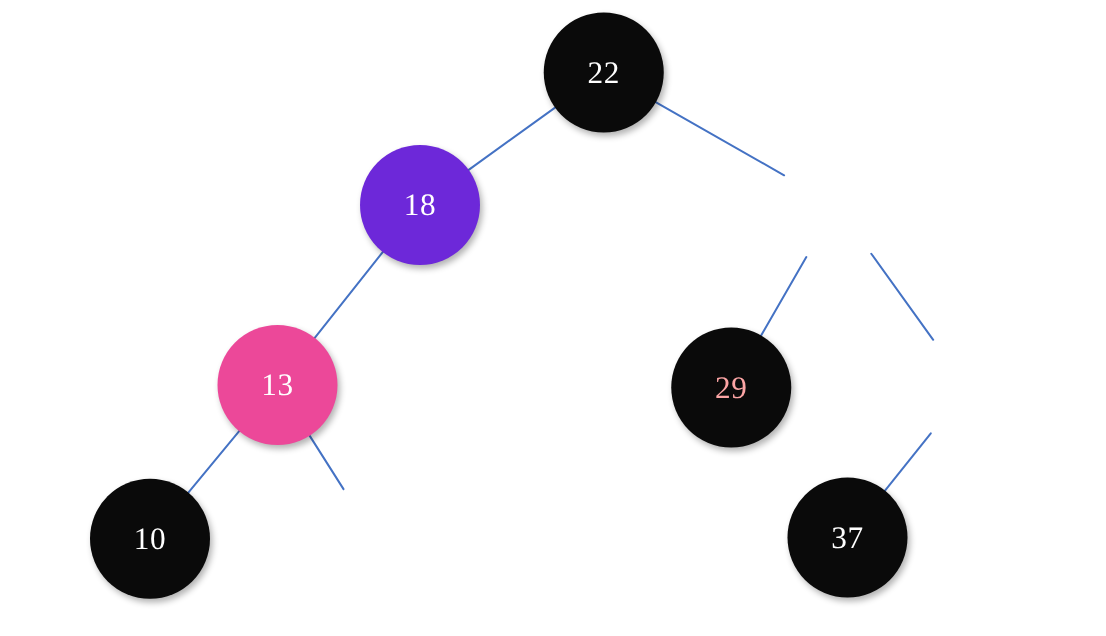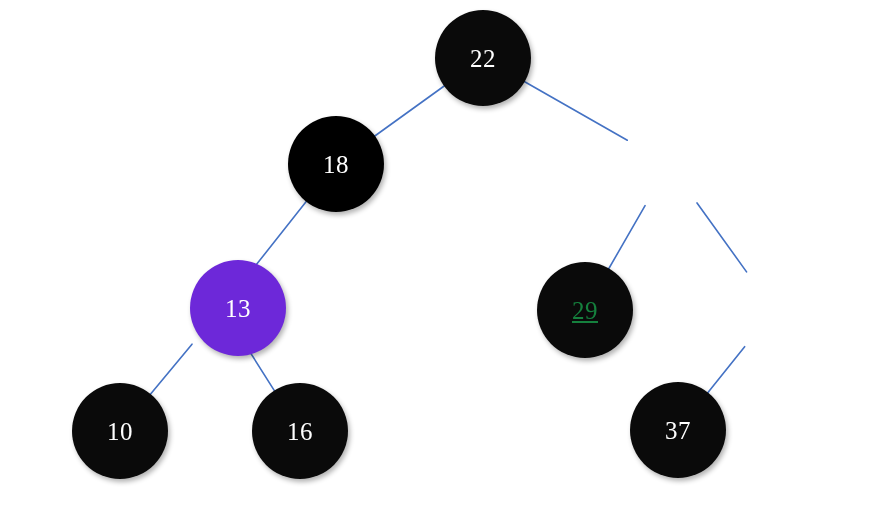--- a/index.html
+++ b/index.html
@@ -61,32 +61,29 @@
       <line x1="645.0626787729761" y1="205.60534403744632" x2="608.4386270347942" y2="269.26143396333384" stroke="#4472C4" stroke-width="1.6" stroke-linecap="round"></line>
       <line x1="697.0255286980391" y1="202.96883038013056" x2="746.55833648317" y2="271.84302025278885" stroke="#4472C4" stroke-width="1.6" stroke-linecap="round"></line>
       <line x1="191.99821412905735" y1="344.1786241384897" x2="150.00178587094265" y2="394.8213758615103" stroke="#4472C4" stroke-width="1.6" stroke-linecap="round"></line>
       <line x1="247.1704751918416" y1="347.69190318713487" x2="274.8295248081584" y2="391.30809681286513" stroke="#4472C4" stroke-width="1.6" stroke-linecap="round"></line>
       <line x1="744.6393327649421" y1="346.7008340438224" x2="707.3606672350579" y2="393.2991659561776" stroke="#4472C4" stroke-width="1.6" stroke-linecap="round"></line>
     </svg>
   <div id="node-layer">
       <div class="tree-node" style="left: 435px; top: 10px; width: 96px; height: 96px; background: rgb(10, 10, 10);">
         <span class="node-label" style="color: rgb(255, 255, 255);">22</span>
       </div>
-      <div class="tree-node" style="left: 288px; top: 116px; width: 96px; height: 96px; background: #000000; text-align: center;">
+      <div class="tree-node" style="left: 288px; top: 116px; width: 96px; height: 96px; background: #6d28d9; text-align: center;">
         <span class="node-label" style="color: rgb(255, 255, 255);">18</span>
       </div>
-      <div class="tree-node" style="left: 190px; top: 260px; width: 96px; height: 96px; background: #6d28d9;">
+      <div class="tree-node" style="left: 174px; top: 260px; width: 96px; height: 96px; background: #ec4899;">
         <span class="node-label" style="color: rgb(255, 255, 255);">13</span>
       </div>
       <div class="tree-node" style="left: 537px; top: 262px; width: 96px; height: 96px; background: rgb(10, 10, 10);">
-        <span class="node-label" style="color: #15803d; text-decoration: underline;">29</span>
+        <span class="node-label" style="color: #fca5a5;">29</span>
       </div>
       <div class="tree-node" style="left: 72px; top: 383px; width: 96px; height: 96px; background: rgb(10, 10, 10);">
         <span class="node-label" style="color: rgb(255, 255, 255); text-align: right;">10</span>
-      </div>
-      <div class="tree-node" style="left: 252px; top: 383px; width: 96px; height: 96px; background: rgb(10, 10, 10);">
-        <span class="node-label" style="color: rgb(255, 255, 255);">16</span>
       </div>
       <div class="tree-node" style="left: 630px; top: 382px; width: 96px; height: 96px; background: rgb(10, 10, 10);">
         <span class="node-label" style="color: rgb(255, 255, 255); font-family: Liberation Serif, serif;">37</span>
       </div>
     </div>
 </div>
 
 </body></html>

